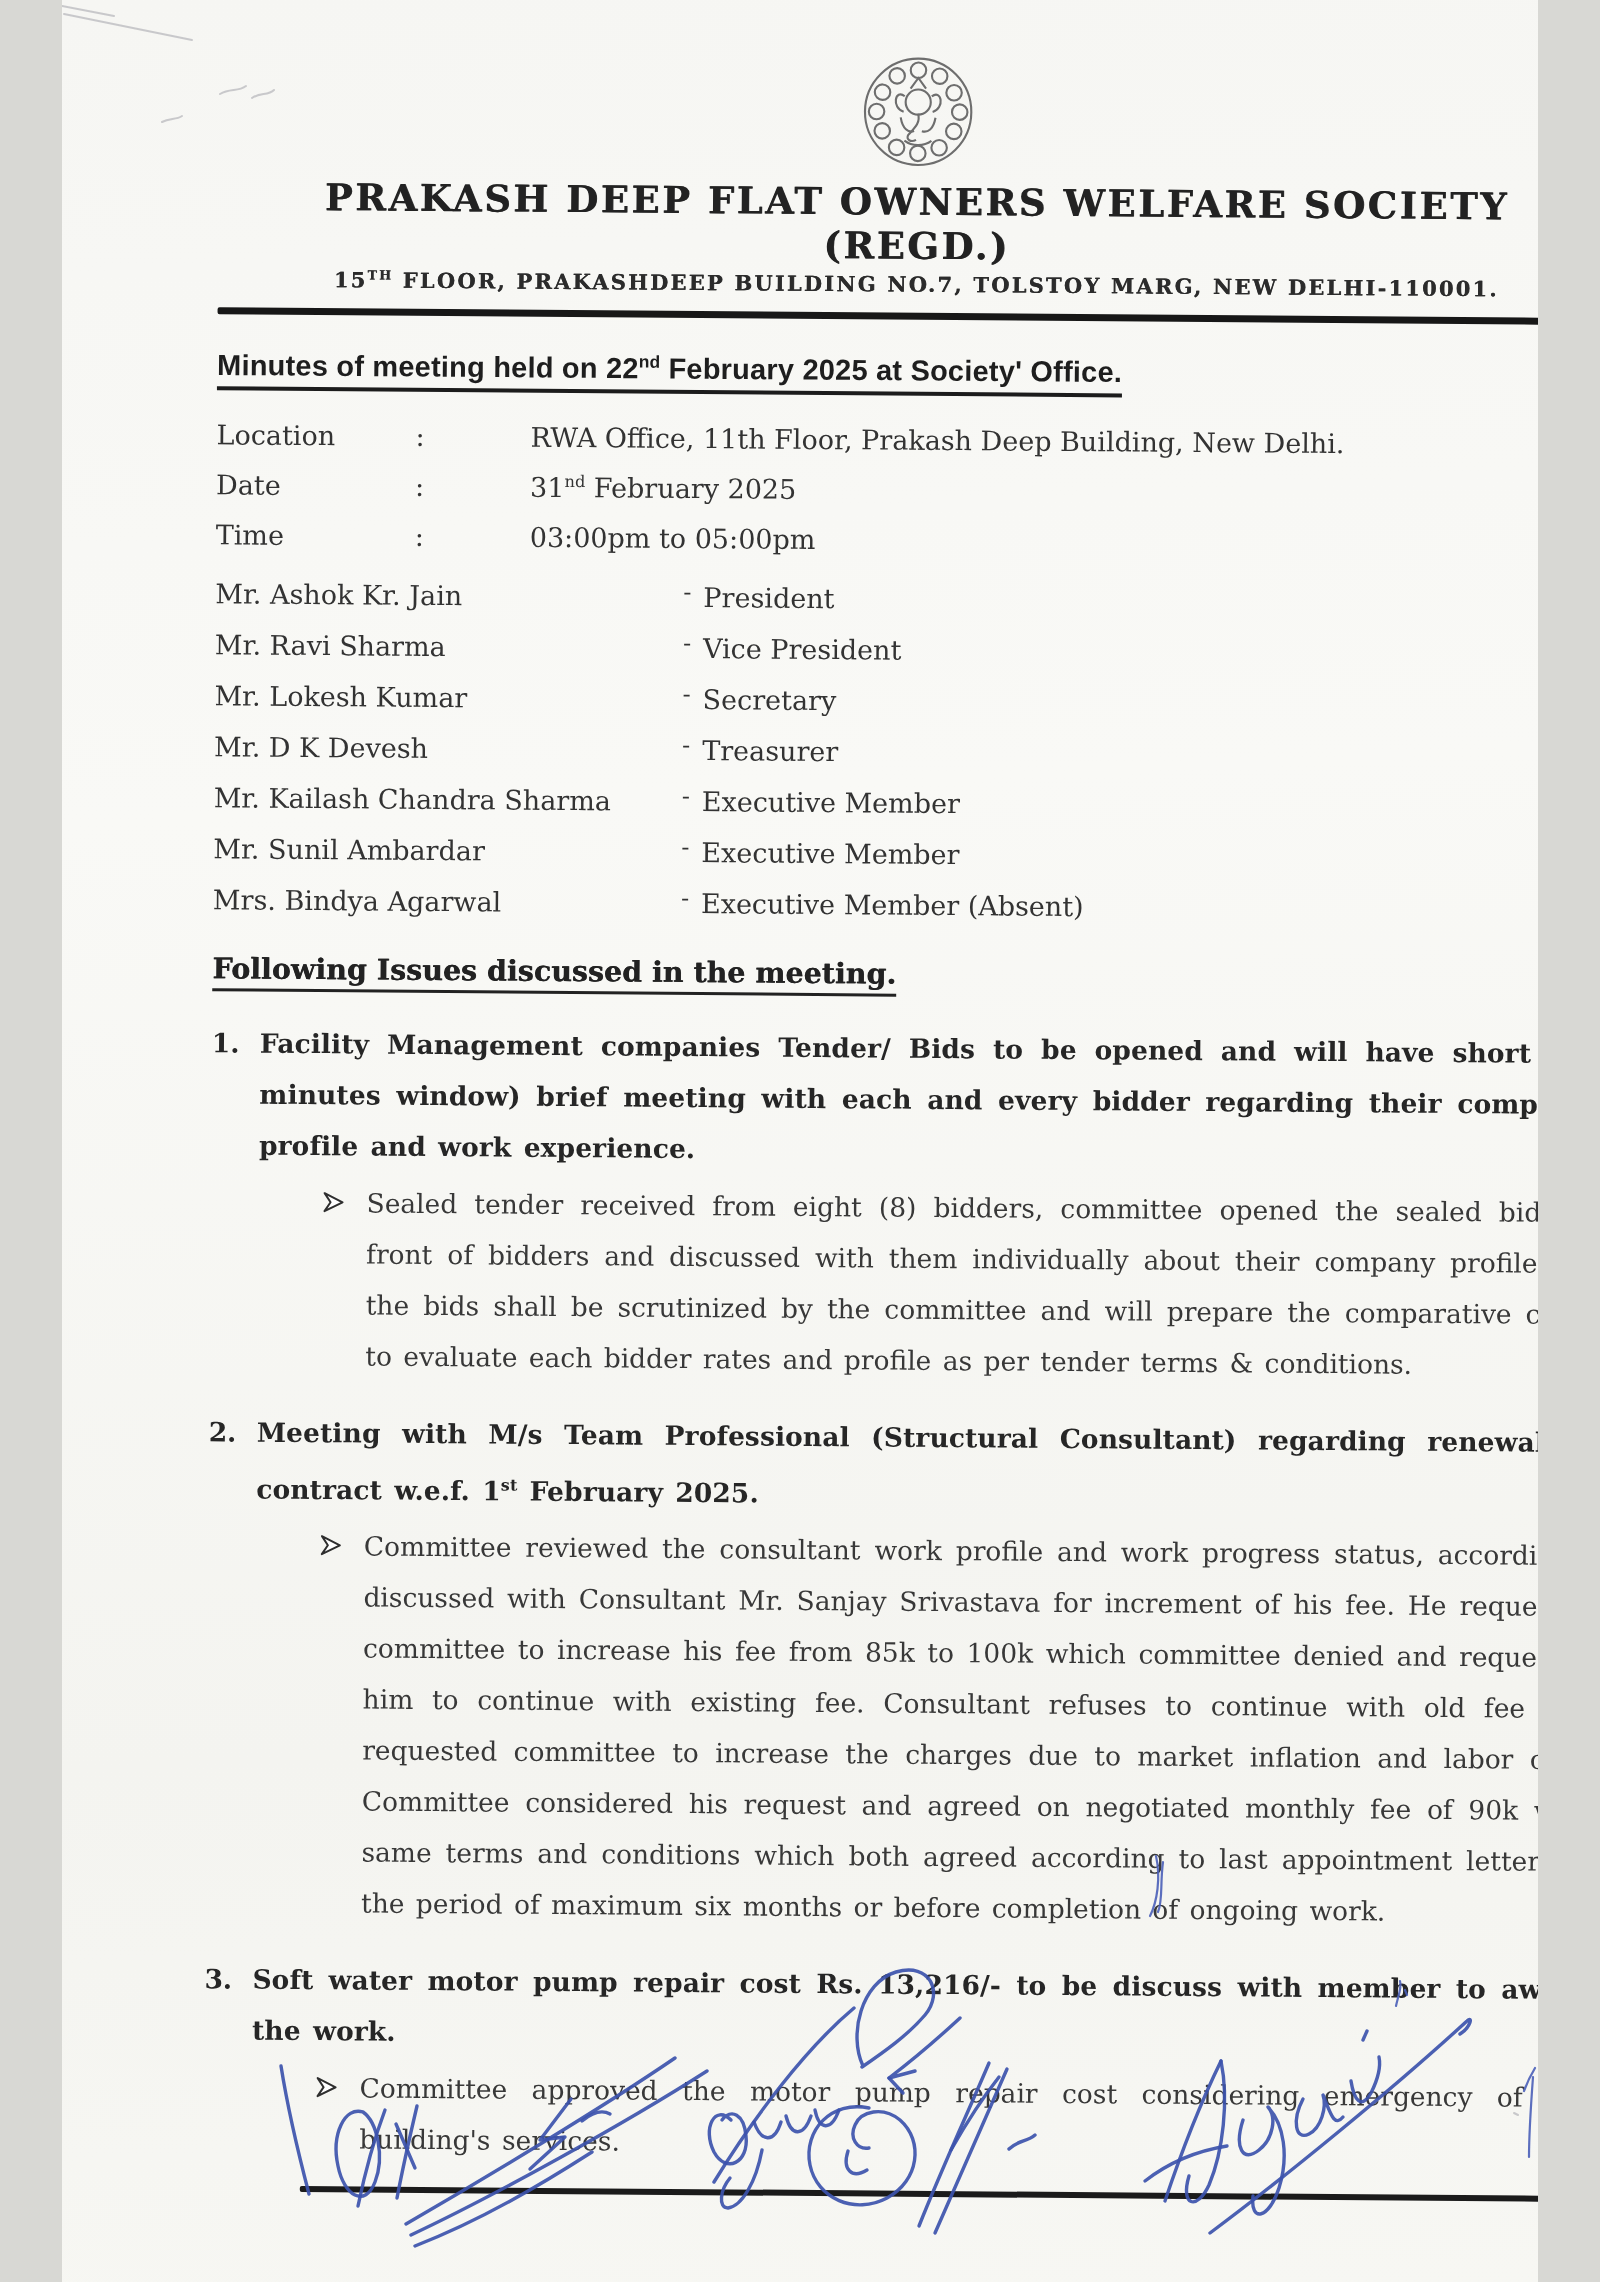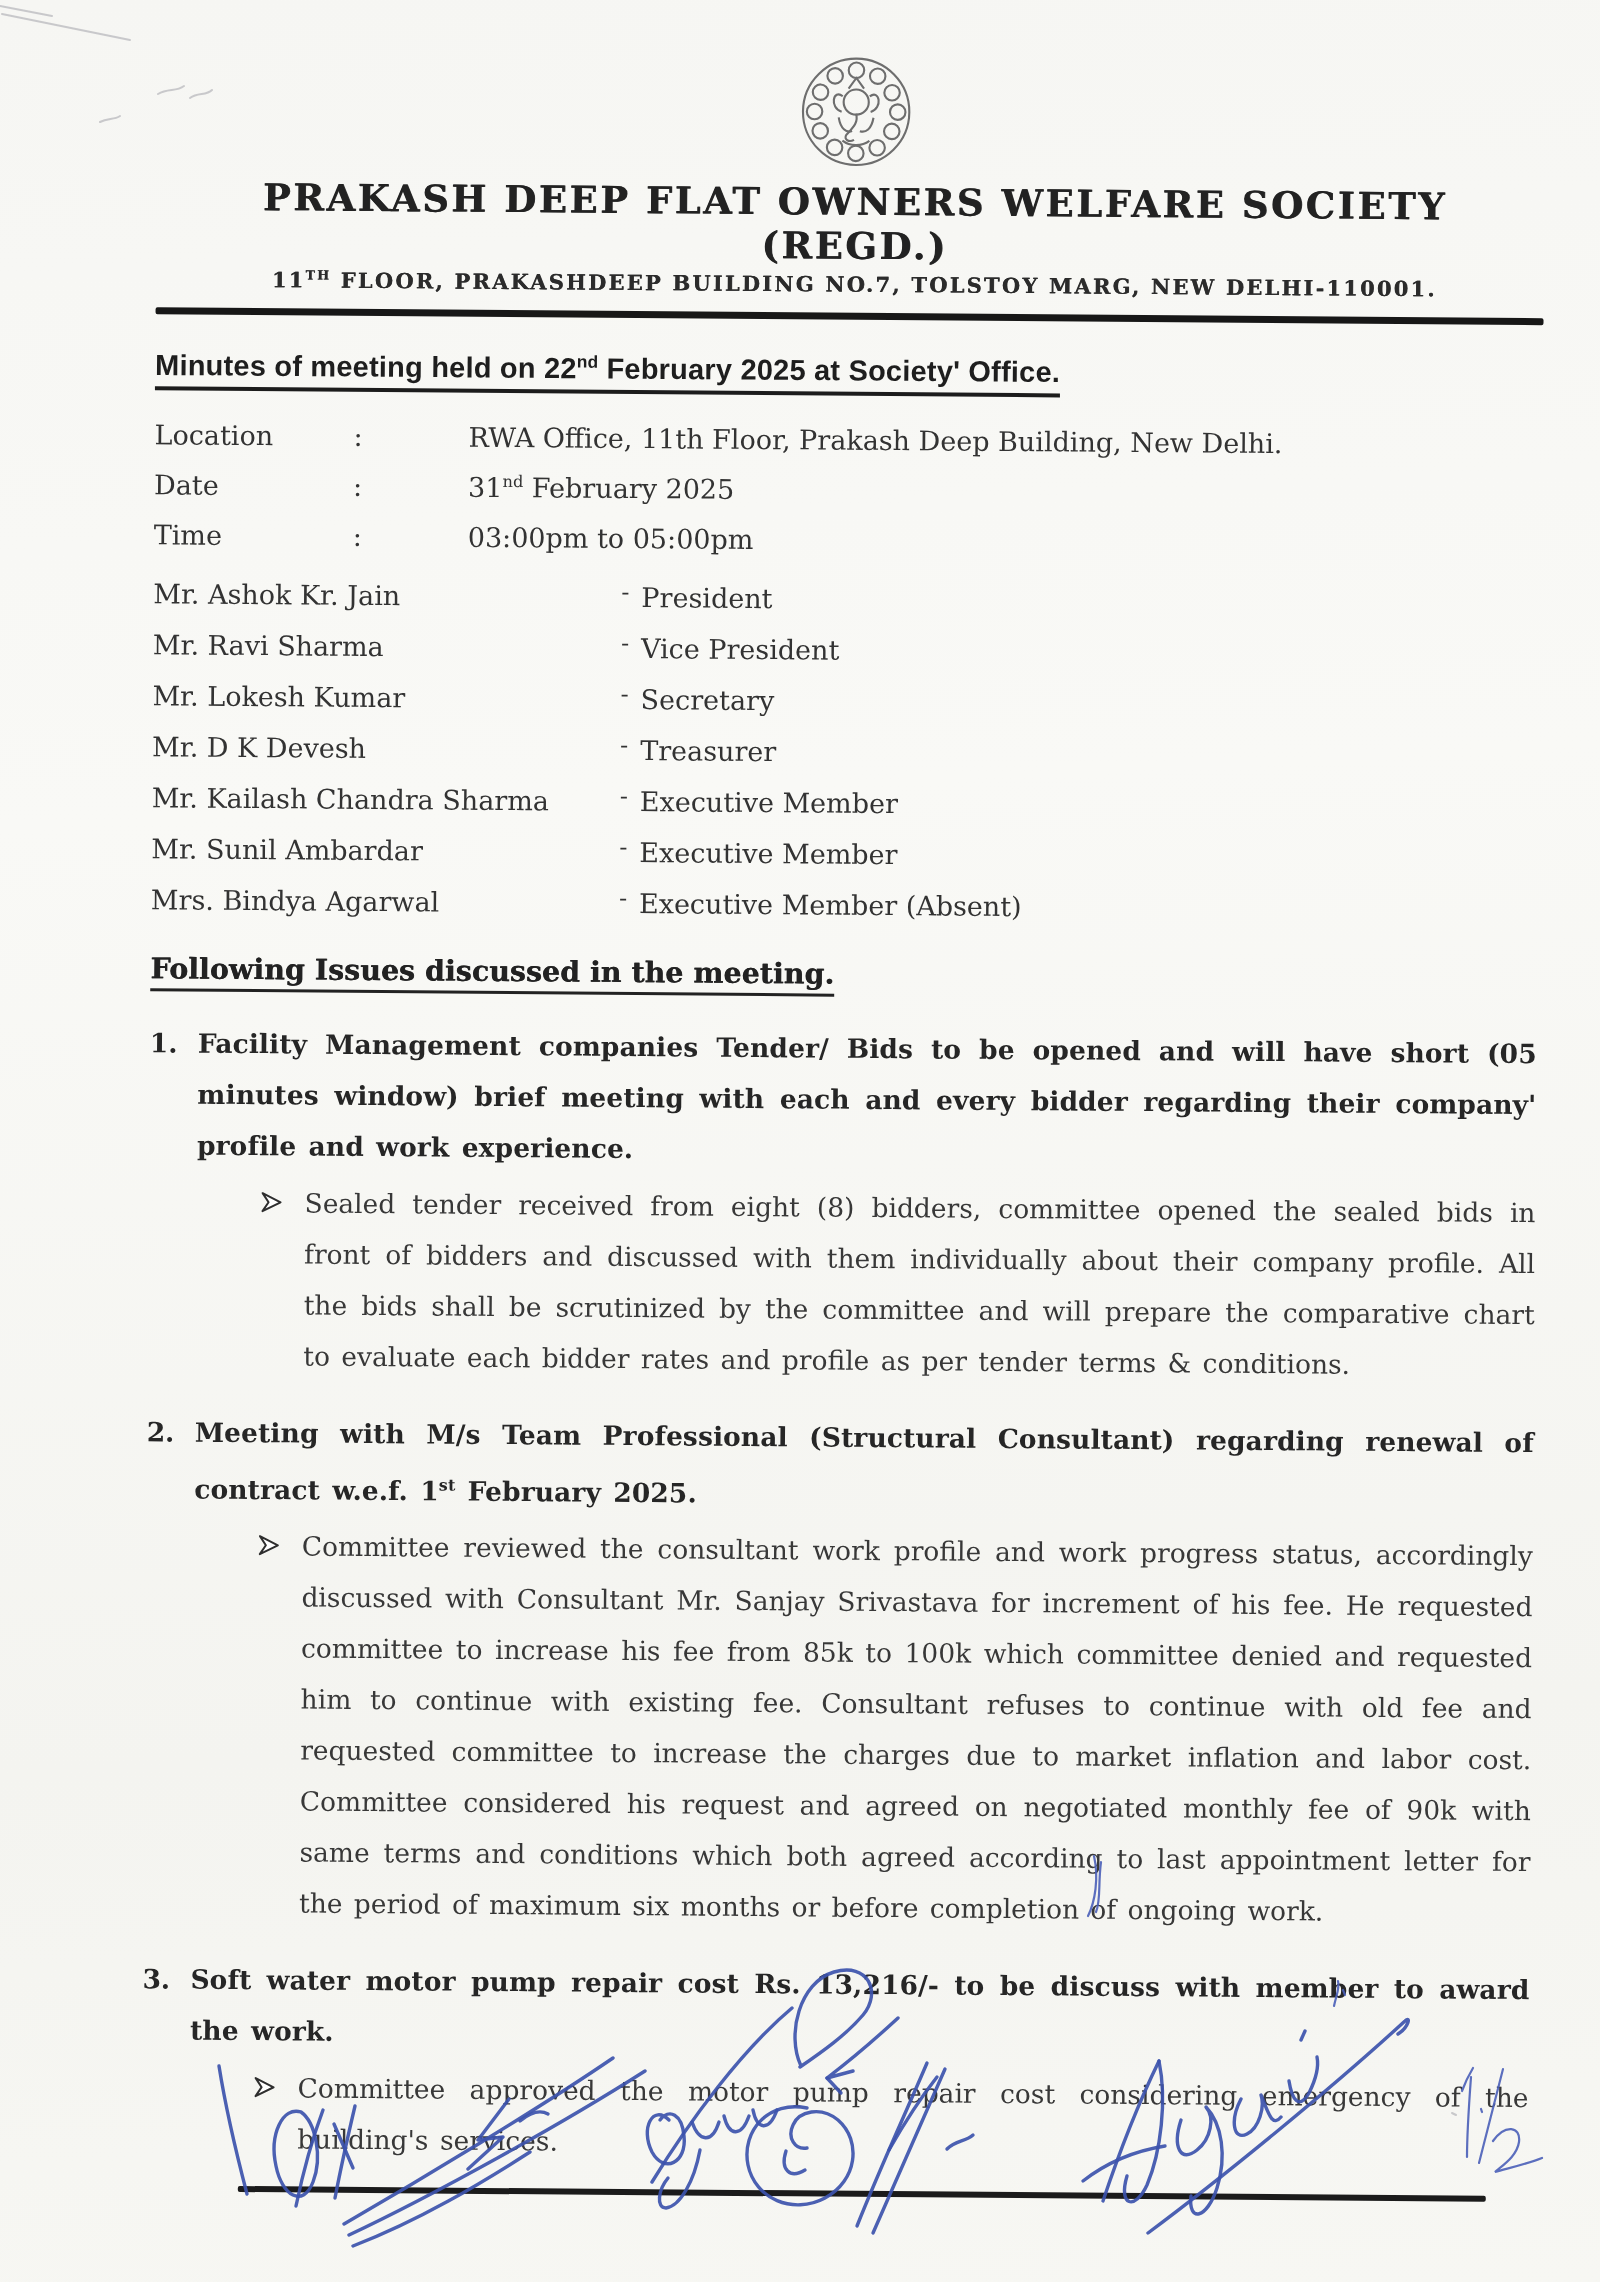--- a/index.html
+++ b/index.html
@@ -1,17 +1,17 @@
 <!DOCTYPE html>
 <html><head>
 <meta charset="utf-8">
 <style>
   html,body{margin:0;padding:0;background:#d8d8d4;}
   .page{
-    position:relative; width:1600px; height:2282px; margin:0 auto;
+    position:relative; width:1476px; height:2282px; margin:0 auto;
     background:linear-gradient(177deg,#f6f6f3 0%,#f9f9f6 35%,#f4f4f0 75%,#f7f7f3 100%);
     overflow:hidden;
     font-family:"DejaVu Serif", serif;
     color:#333;
   }
   .doc{
     position:absolute; left:0; top:0; width:1600px;
     padding:0 55px 0 158px; box-sizing:border-box;
     transform:rotate(0.45deg); transform-origin:120px 0;
   }
@@ -103,21 +103,21 @@
           <path d="M46 44 C36 36 32 56 45 60"></path>
           <path d="M74 44 C84 36 88 56 75 60"></path>
           <path d="M60 62 C63 72 55 78 50 84 C47 89 53 92 58 89"></path>
           <path d="M42 66 C44 78 50 82 56 80"></path>
           <path d="M78 66 C76 78 70 82 64 80"></path>
           <path d="M46 90 C54 96 66 96 74 90"></path>
         </g>
       </svg>
     </div>
     <div class="society-name">PRAKASH DEEP FLAT OWNERS WELFARE SOCIETY (REGD.)</div>
-    <div class="society-address"><span>11</span><sup>TH</sup><span> FLOOR, PRAKASHDEEP BUILDING NO.7, TOLSTOY MARG, NEW DELHI-110001.</span></div>
+    <div class="society-address"><span>15</span><sup>TH</sup><span> FLOOR, PRAKASHDEEP BUILDING NO.7, TOLSTOY MARG, NEW DELHI-110001.</span></div>
     <div class="header-rule"></div>
 
     <div>
       <div class="doc-title"><span>Minutes of meeting held on 22</span><sup>nd</sup><span> February 2025 at Society' Office.</span></div>
     </div>
 
     <div class="meta">
       <div class="meta-row">
         <span class="meta-label">Location</span>
         <span class="meta-colon">:</span>

